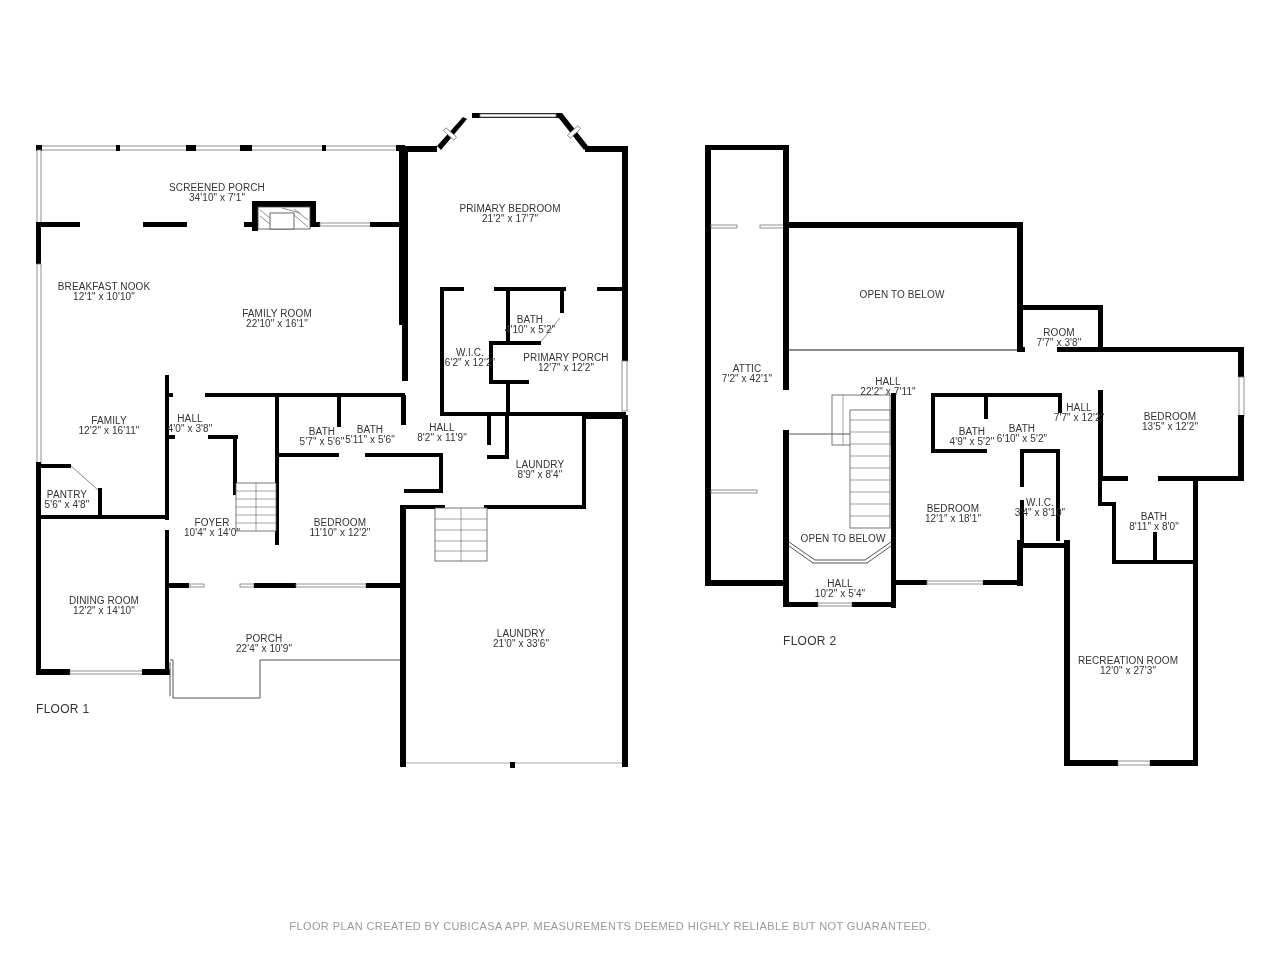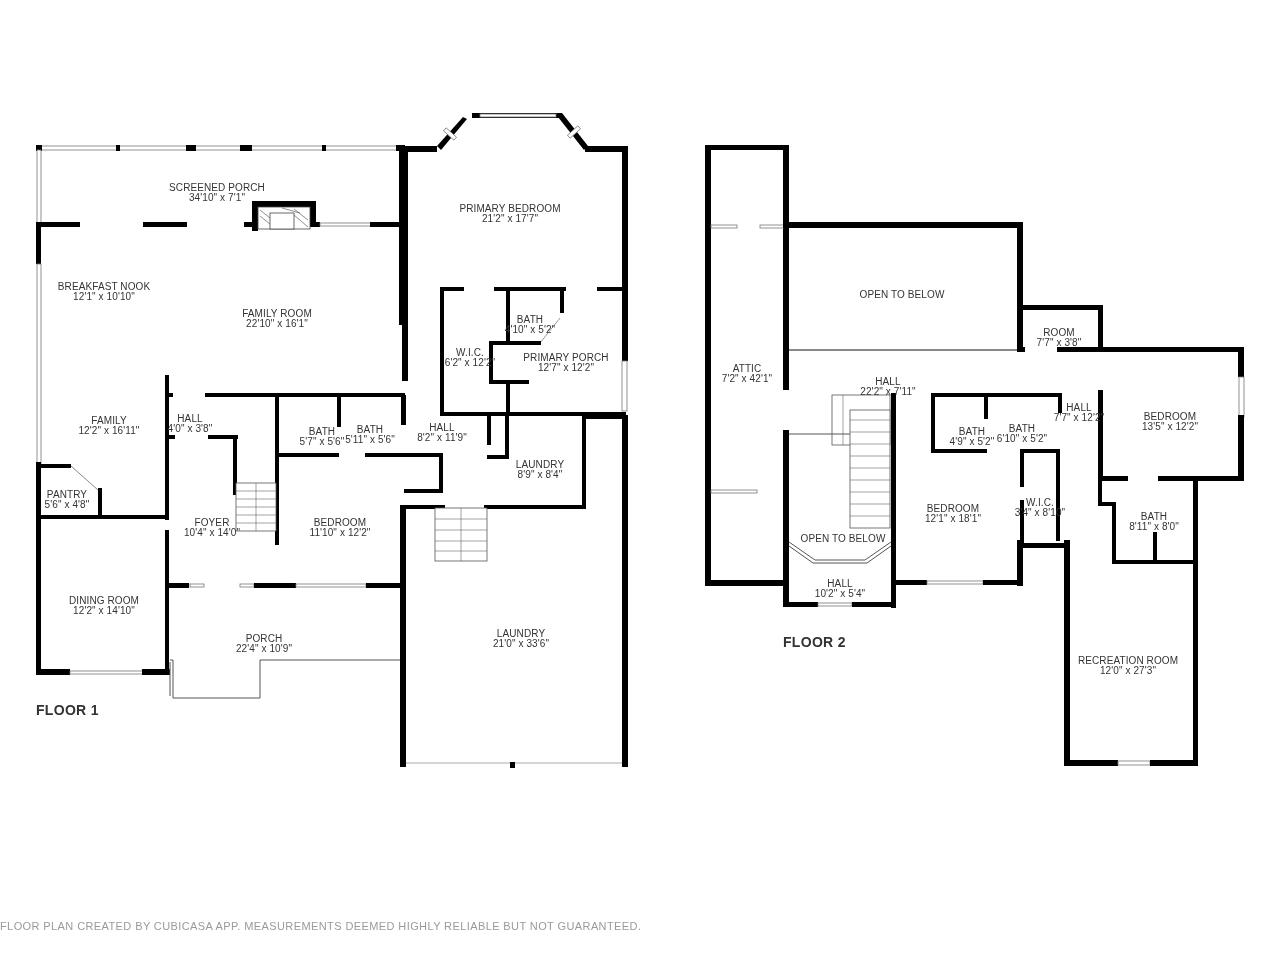--- a/index.html
+++ b/index.html
@@ -4,22 +4,22 @@
 <style>
   html, body { margin:0; padding:0; background:#ffffff; }
   body { width:1280px; height:960px; position:relative; overflow:hidden; font-family:"Liberation Sans", sans-serif; }
   svg#plan { position:absolute; left:0; top:0; width:1280px; height:960px; }
   .wall { fill:#000; }
   .thin { fill:none; stroke:#555; stroke-width:1; }
   .win { fill:#fff; stroke:#777; stroke-width:0.8; }
   .stair { fill:#fff; stroke:#555; stroke-width:0.8; }
   .lbl { position:absolute; transform:translateX(-50%); text-align:center; color:#333; font-size:10px; line-height:10px; white-space:nowrap; letter-spacing:0.1px; }
   .lbl .dim { display:block; }
-  .floor-lbl { position:absolute; font-size:14px; color:#333; letter-spacing:0.3px;font-weight:bold; }
-  .footer { position:absolute; left:0; width:1220px; top:920px; text-align:left; font-size:11px; color:#9a9a9a; letter-spacing:0.4px; }
+  .floor-lbl { position:absolute; font-size:12px; color:#333; letter-spacing:0.3px; }
+  .footer { position:absolute; left:0; width:1220px; top:920px; text-align:center; font-size:11px; color:#9a9a9a; letter-spacing:0.4px; }
 </style>
 </head>
 <body>
 
 <svg id="plan" viewBox="0 0 1280 960" xmlns="http://www.w3.org/2000/svg">
 
   <g>
 
     <rect class="win" x="40" y="146" width="360" height="4"></rect>
     <rect class="wall" x="36" y="145" width="6" height="6"></rect>

